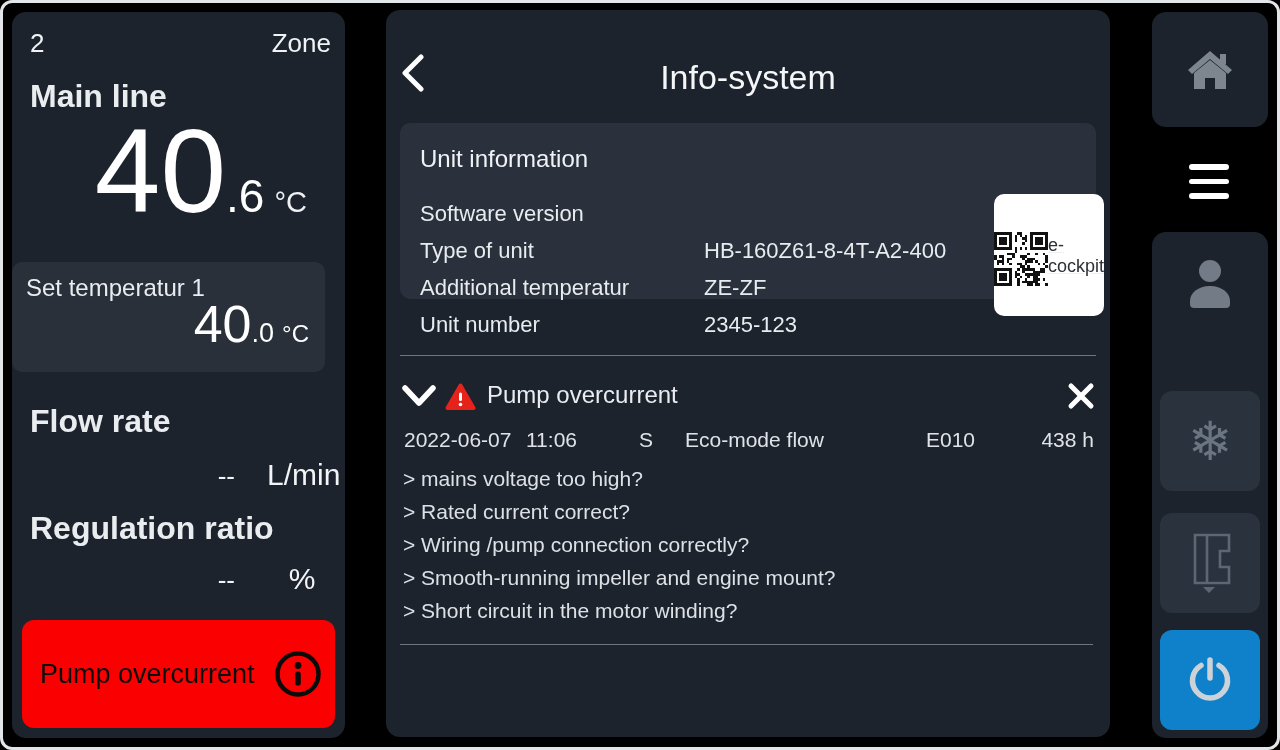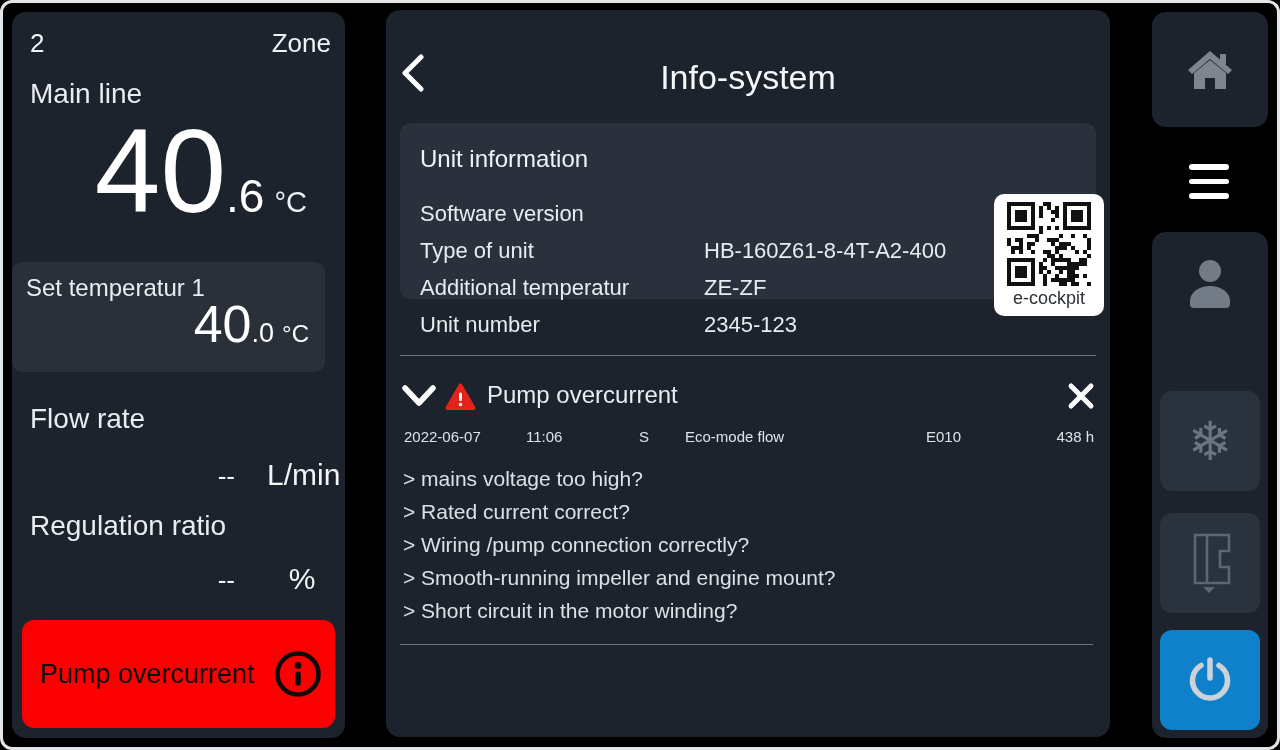--- a/index.html
+++ b/index.html
@@ -3,21 +3,21 @@
 <meta charset="utf-8">
 <style>
   html,body{margin:0;padding:0;background:#000;width:1280px;height:750px;overflow:hidden;
     font-family:"Liberation Sans","DejaVu Sans",sans-serif;-webkit-font-smoothing:antialiased;}
   .stage{position:relative;width:1280px;height:750px;background:#000;}
   .frame{position:absolute;inset:0;border:3px solid #e3e6e9;border-radius:12px;box-sizing:border-box;pointer-events:none;z-index:50;}
   .panel{position:absolute;background:#1c232d;border-radius:14px;}
   
   #zone-panel{left:12px;top:12px;width:333px;height:726px;color:#eef1f4;}
   .zone-head{position:absolute;top:16px;left:18px;right:14px;display:flex;justify-content:space-between;font-size:26px;color:#f0f3f5;}
-  .lbl{position:absolute;left:18px;font-size:28px;color:#eaedf0;}
+  .lbl{position:absolute;left:18px;font-size:32px;color:#eaedf0;font-weight:bold;}
   .bigval{position:absolute;top:100px;left:0;right:38px;display:flex;justify-content:flex-end;align-items:baseline;line-height:1;color:#fff;}
   .bigval .int{font-size:118px;font-weight:300;}
   .bigval .dec{font-size:46px;font-weight:300;}
   .bigval .unit{font-size:29px;margin-left:10px;color:#eef1f4;}
   .setcard{position:absolute;left:0;top:250px;width:313px;height:110px;background:#29303a;border-radius:10px;}
   .setcard .lbl2{position:absolute;left:14px;top:12px;font-size:24px;color:#e9edf0;}
   .setcard .val{position:absolute;right:16px;top:36px;display:flex;align-items:baseline;line-height:1;color:#fff;}
   .setcard .int{font-size:52px;font-weight:300;}
   .setcard .dec{font-size:27px;}
   .setcard .unit{font-size:24px;margin-left:8px;}
@@ -27,30 +27,30 @@
   #alarm-button .atext{margin-left:18px;font-size:27px;color:#0d0d0d;}
   #alarm-button svg{position:absolute;right:12px;top:50%;transform:translateY(-50%);}
   
   #info-panel{left:386px;top:10px;width:724px;height:727px;color:#eef1f4;}
   .back-btn{position:absolute;left:14px;top:44px;width:34px;height:40px;cursor:pointer;}
   .panel-title{position:absolute;left:0;right:0;top:48px;text-align:center;font-size:34px;color:#f4f6f8;}
   .unit-block{position:absolute;left:14px;top:113px;width:696px;height:176px;background:#2a313c;border-radius:10px;}
   .unit-block .sect{position:absolute;left:20px;top:22px;font-size:24px;color:#f0f3f6;}
   .rows{position:absolute;left:20px;top:72px;right:120px;}
   .row{display:grid;grid-template-columns:284px 1fr;height:37px;align-items:center;font-size:22px;color:#e8ecef;}
-  .qr-card{position:absolute;right:-8px;top:71px;width:110px;height:122px;background:#fff;border-radius:10px;display:flex;flex-direction:column;align-items:center;}
+  .qr-card{position:absolute;right:-8px;top:71px;width:110px;height:122px;background:#fff;border-radius:10px;display:flex;align-items:center;text-decoration:underline;}
   .qr-card svg{margin-top:8px;}
   .qr-card .qlbl{font-size:18px;color:#2c3136;margin-top:2px;}
   .divider{position:absolute;height:1px;background:#6d7682;}
   .alarm-head{position:absolute;left:16px;top:368px;right:15px;height:38px;}
   .chev-collapse{position:absolute;left:0;top:7px;cursor:pointer;}
   .warn-tri{position:absolute;left:43px;top:5px;}
   .alarm-title{position:absolute;left:85px;top:3px;font-size:24px;color:#eaedf0;}
   .close-x{position:absolute;right:0;top:4px;cursor:pointer;}
-  .detail-row{position:absolute;left:18px;top:418px;right:16px;display:flex;font-size:15px;color:#dfe3e7;}
+  .detail-row{position:absolute;left:18px;top:418px;right:16px;display:flex;font-size:21px;color:#dfe3e7;}
   .detail-row .c1{width:122px;}.detail-row .c2{width:113px;}.detail-row .c3{width:46px;}
   .detail-row .c4{width:241px;}.detail-row .c5{flex:1;}
   .detail-row .c6{margin-left:auto;text-align:left;}
   .checklist{position:absolute;left:17px;top:452px;font-size:21px;color:#dde1e6;line-height:33px;}
   
   .side-btn{position:absolute;background:#1c232d;border-radius:14px;display:flex;align-items:center;justify-content:center;cursor:pointer;}
   #btn-home{left:1152px;top:12px;width:116px;height:115px;}
   #btn-menu{left:1141px;top:130px;width:127px;height:103px;background:#000;border-radius:16px;}
   .bars{display:flex;flex-direction:column;gap:9px;margin-left:9px;}
   .bars div{width:40px;height:5.5px;border-radius:3px;background:#fff;}

